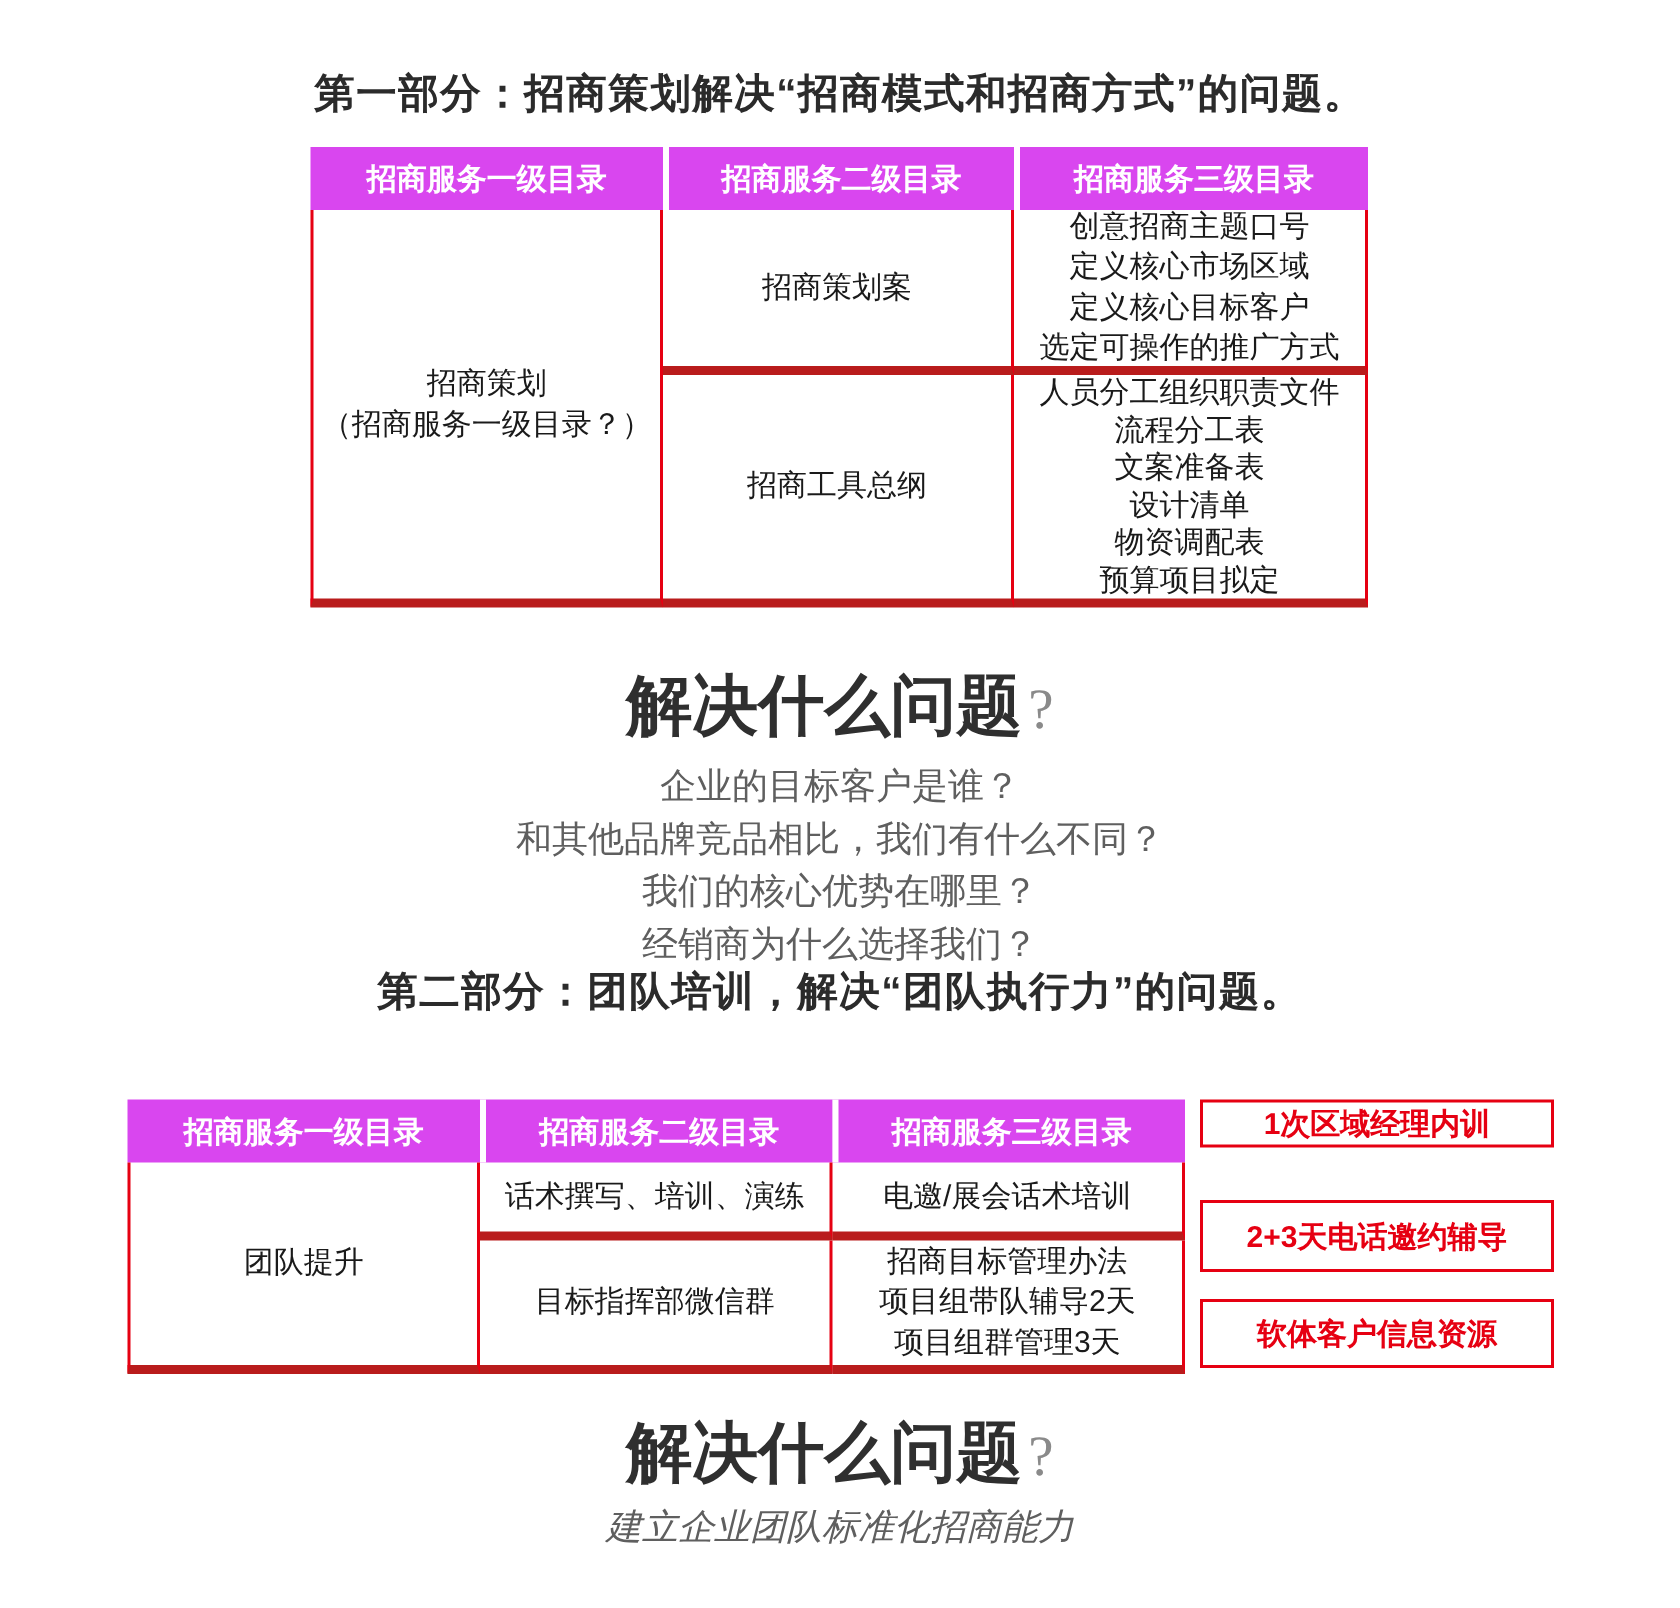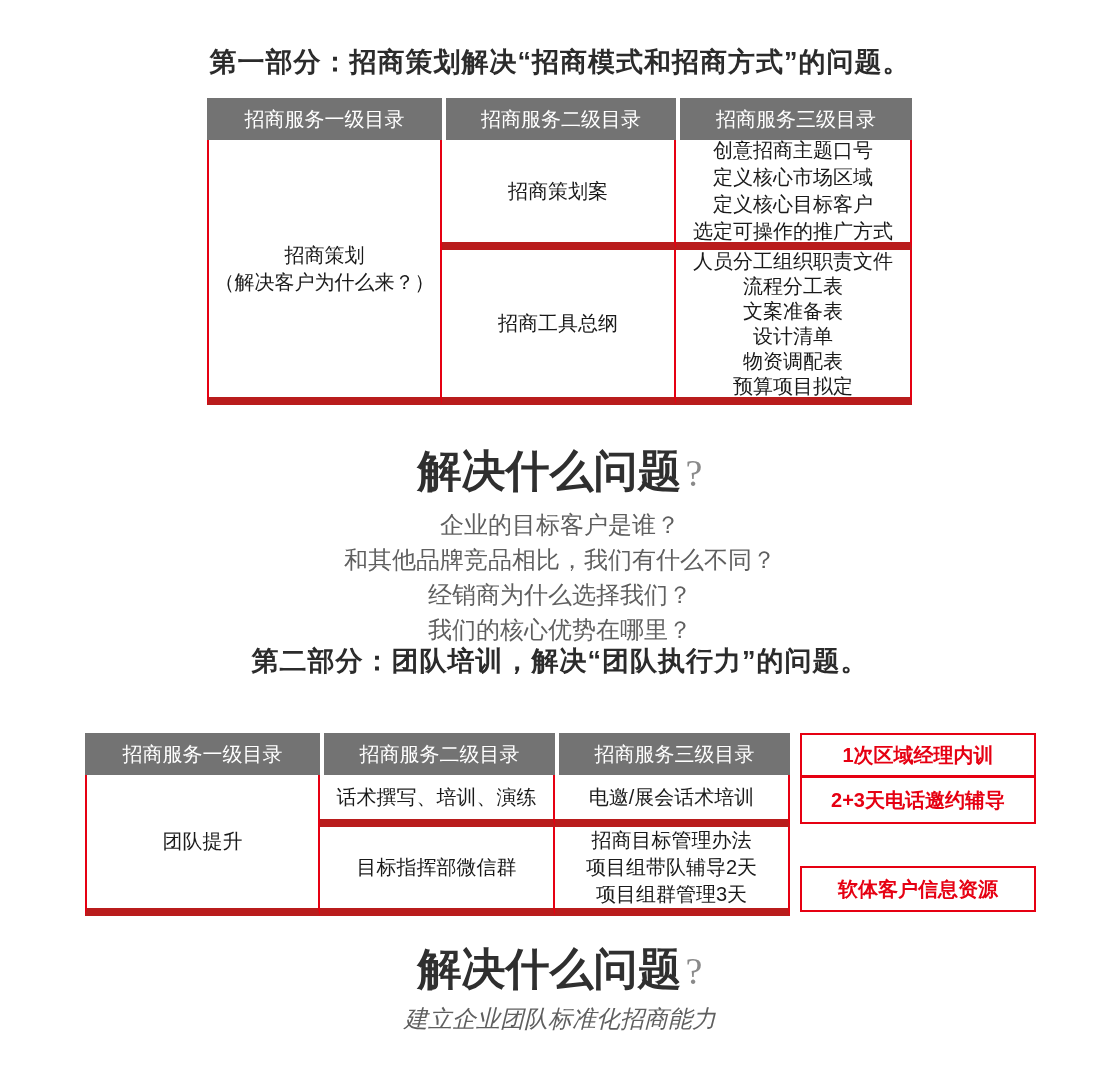--- a/index.html
+++ b/index.html
@@ -10,27 +10,27 @@
   .center-text{position:absolute;left:0;width:1120px;text-align:center;}
   .sec-title{font-size:27px;font-weight:bold;color:#2b2b2b;letter-spacing:1px;}
   .t1{top:44px;}
   .t2{top:643px;}
 
   
   .tbl{position:absolute;display:grid;}
   .tbl1{left:207px;top:98px;grid-template-columns:235px 234px 236px;grid-template-rows:42px 110px 155px;}
   .tbl2{left:85px;top:733px;grid-template-columns:235px 235px 235px;grid-template-rows:42px 52px 89px;}
   .th{
-    background:#737373;color:#ffffff;font-weight:normal;font-size:20px;
+    background:#d946ef;color:#ffffff;font-weight:bold;font-size:20px;
     display:flex;align-items:center;justify-content:center;grid-row:1;
   }
   .th.c2,.th.c3{border-left:4px solid #ffffff;}
   .th.c1{grid-column:1;} .th.c2{grid-column:2;} .th.c3{grid-column:3;}
   .cell{
-    border-right:2px solid #e60012;border-bottom:8px solid #b91c1c;
+    border-right:2px solid #e60012;border-bottom:6px solid #b91c1c;
     display:flex;flex-direction:column;align-items:center;justify-content:center;
     text-align:center;font-size:20px;color:#1a1a1a;line-height:1.35;
   }
   .cell.first{border-left:2px solid #e60012;}
   .lvl1{grid-column:1;grid-row:2/4;}
   .r1c2{grid-column:2;grid-row:2;} .r1c3{grid-column:3;grid-row:2;}
   .r2c2{grid-column:2;grid-row:3;text-align:right;} .r2c3{grid-column:3;grid-row:3;}
   .tbl1 .r1c3 div{line-height:27px;}
   .tbl1 .r2c3 div{line-height:25px;}
   .tbl2 .r2c3 div{line-height:27px;}
@@ -47,39 +47,39 @@
   .questions{top:507px;font-size:24px;color:#5f5f5f;}
   .questions .q{line-height:35px;}
   .answer{top:1004px;font-size:24px;color:#5f5f5f;line-height:30px;font-style:italic;}
 
   
   .sidebox{
     position:absolute;left:800px;width:236px;border:2px solid #e60012;
     box-sizing:border-box;display:flex;align-items:center;justify-content:center;
     color:#e60012;font-weight:bold;font-size:20px;background:#ffffff;
   }
-  .sb1{top:733px;height:44px;align-items:center;}
-  .sb2{top:776px;height:48px;}
+  .sb1{top:733px;height:32px;align-items:center;}
+  .sb2{top:800px;height:48px;}
   .sb3{top:866px;height:46px;}
 </style>
 </head>
 <body>
 
 <div class="page">
 
   <div class="center-text sec-title t1">第一部分：招商策划解决“招商模式和招商方式”的问题。</div>
 
   <div class="tbl tbl1">
     <div class="th c1">招商服务一级目录</div>
     <div class="th c2">招商服务二级目录</div>
     <div class="th c3">招商服务三级目录</div>
 
     <div class="cell first lvl1">
       <div>招商策划</div>
-      <div>（解决客户为什么来？）</div>
+      <div>（招商服务一级目录？）</div>
     </div>
 
     <div class="cell r1c2">招商策划案</div>
     <div class="cell r1c3">
       <div>创意招商主题口号</div>
       <div>定义核心市场区域</div>
       <div>定义核心目标客户</div>
       <div>选定可操作的推广方式</div>
     </div>
 
@@ -93,22 +93,22 @@
       <div>预算项目拟定</div>
     </div>
   </div>
 
   <div class="center-text solve-heading h1pos">
     <span class="bold">解决什么问题</span><span class="qmark">?</span>
   </div>
   <div class="center-text questions">
     <div class="q">企业的目标客户是谁？</div>
     <div class="q">和其他品牌竞品相比，我们有什么不同？</div>
+    <div class="q">我们的核心优势在哪里？</div>
     <div class="q">经销商为什么选择我们？</div>
-    <div class="q">我们的核心优势在哪里？</div>
   </div>
 
   <div class="center-text sec-title t2">第二部分：团队培训，解决“团队执行力”的问题。</div>
 
   <div class="tbl tbl2">
     <div class="th c1">招商服务一级目录</div>
     <div class="th c2">招商服务二级目录</div>
     <div class="th c3">招商服务三级目录</div>
 
     <div class="cell first lvl1">团队提升</div>

